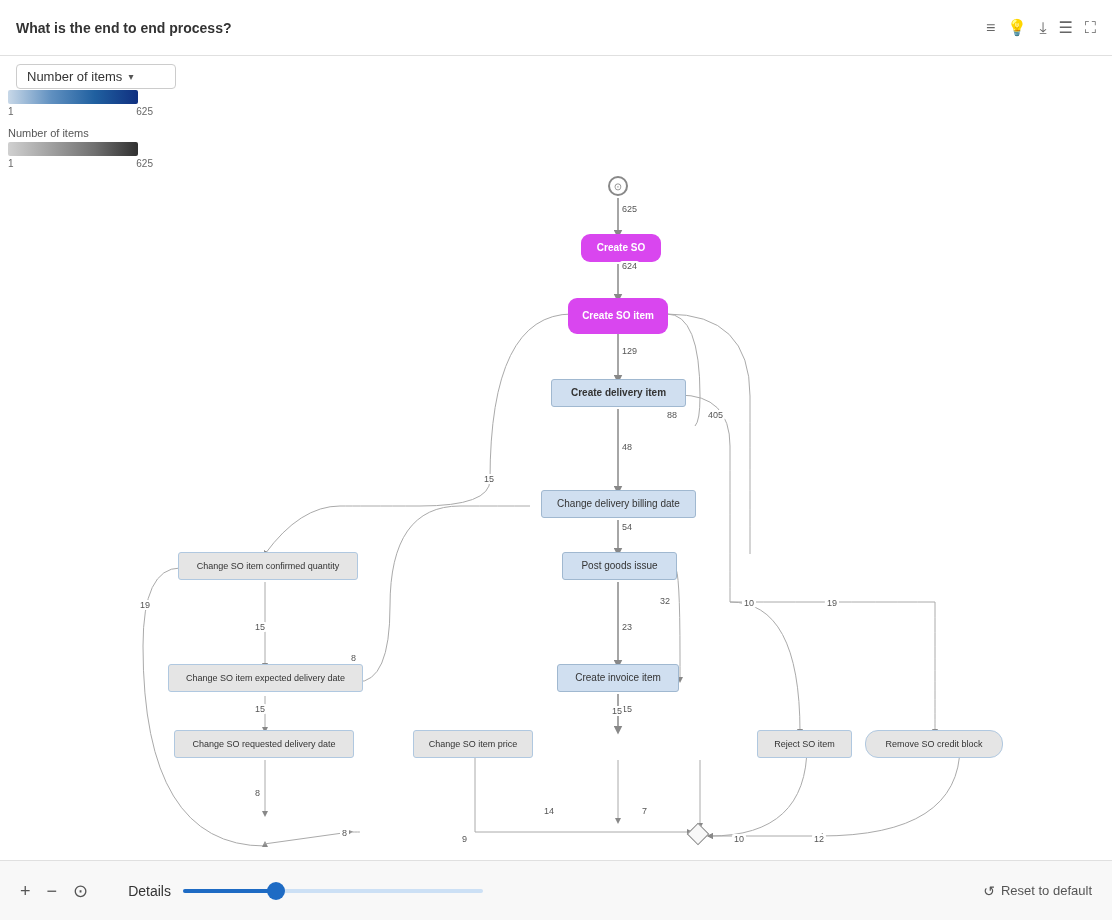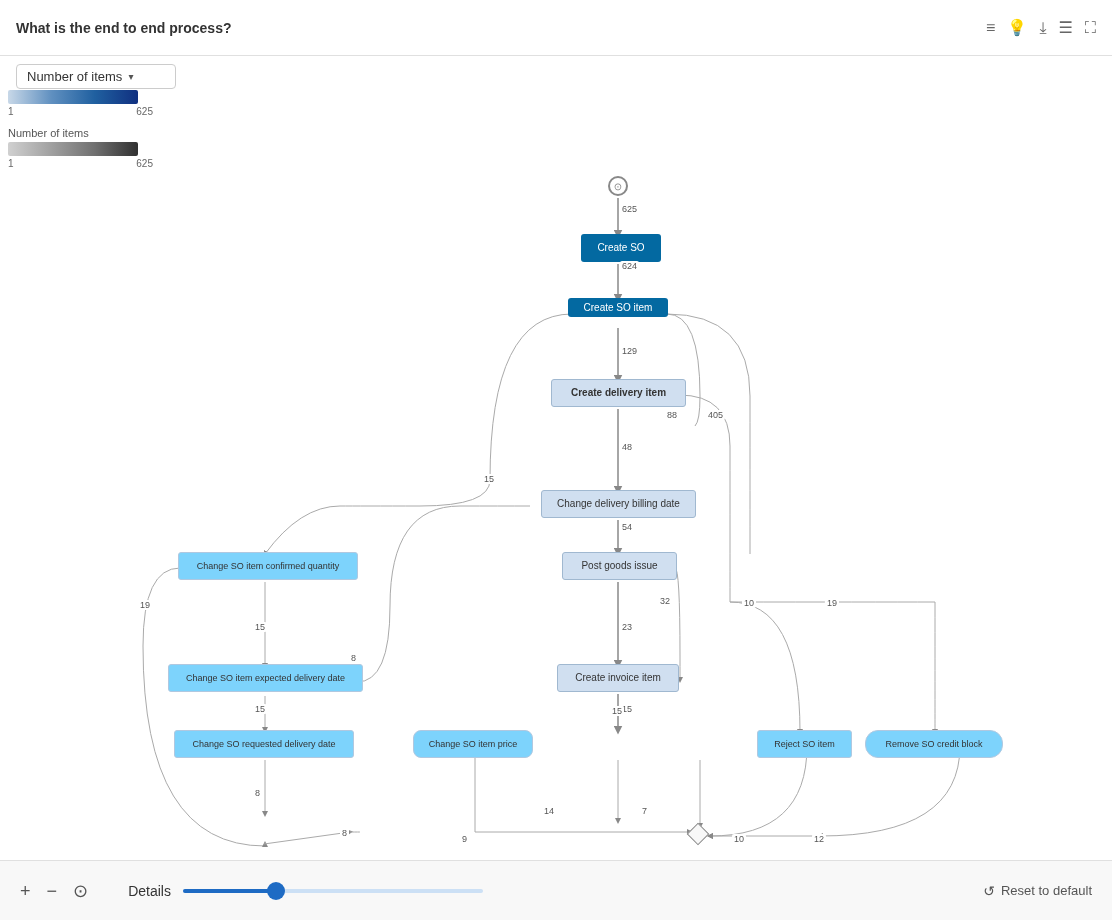--- a/index.html
+++ b/index.html
@@ -47,27 +47,27 @@
       overflow: hidden;
     }
 
     
     .node {
       position: absolute; border-radius: 3px; font-size: 10px; text-align: center;
       display: flex; align-items: center; justify-content: center;
       line-height: 1.2;
     }
     .node-primary {
-      background: #0369a1; color: #fff; font-weight: normal;
+      background: #d946ef; color: #fff; font-weight: bold; border-radius: 9px;
     }
     .node-secondary {
       background: #d0dff0; color: #333; border: 1px solid #a0b8d0;
     }
     .node-light {
-      background: #7dd3fc; color: #333; border: 1px solid #b0c8e0;
+      background: #e5e5e5; color: #333; border: 1px solid #b0c8e0;
     }
 
     
     .edge-label {
       position: absolute; font-size: 9px; color: #555; background: #fff;
       padding: 0 2px; border-radius: 2px;
     }
 
     
     .circle-node {
@@ -205,21 +205,21 @@
   </svg>
 
   <div class="circle-node" style="left:608px; top:130px;">
     <span style="font-size:10px; color:#888;">⊙</span>
   </div>
 
   <div class="node node-primary" style="left:581px; top:188px; width:80px; height:28px;">
     <span>Create SO</span>
   </div>
 
-  <div class="node node-primary" style="left:568px; top:252px; width:100px; height:19px;">
+  <div class="node node-primary" style="left:568px; top:252px; width:100px; height:36px;">
     <span>Create SO item</span>
   </div>
 
   <div class="node node-secondary" style="left:551px; top:333px; width:135px; height:28px;font-weight:bold;">
     <span>Create delivery item</span>
   </div>
 
   <div class="node node-secondary" style="left:541px; top:444px; width:155px; height:28px;">
     <span>Change delivery billing date</span>
   </div>
@@ -239,21 +239,21 @@
 
   <div class="node node-light" style="left:168px; top:618px; width:195px; height:28px; font-size:9px;">
     <span>Change SO item expected delivery date</span>
   </div>
 
   <div class="node node-light" style="left:174px; top:684px; width:180px; height:28px; font-size:9px;text-align:center;">
     <span>Change SO requested delivery date</span>
   </div>
 
 
-  <div class="node node-light" style="left:413px; top:684px; width:120px; height:28px; font-size:9px;border-radius:8px;">
+  <div class="node node-light" style="left:413px; top:684px; width:120px; height:28px; font-size:9px;">
     <span>Change SO item price</span>
   </div>
 
   <div class="node node-light" style="left:757px; top:684px; width:95px; height:28px; font-size:9px;">
     <span>Reject SO item</span>
   </div>
 
   <div class="node node-light" style="left:865px; top:684px; width:138px; height:28px; font-size:9px;border-radius:13px;">
     <span>Remove SO credit block</span>
   </div>

